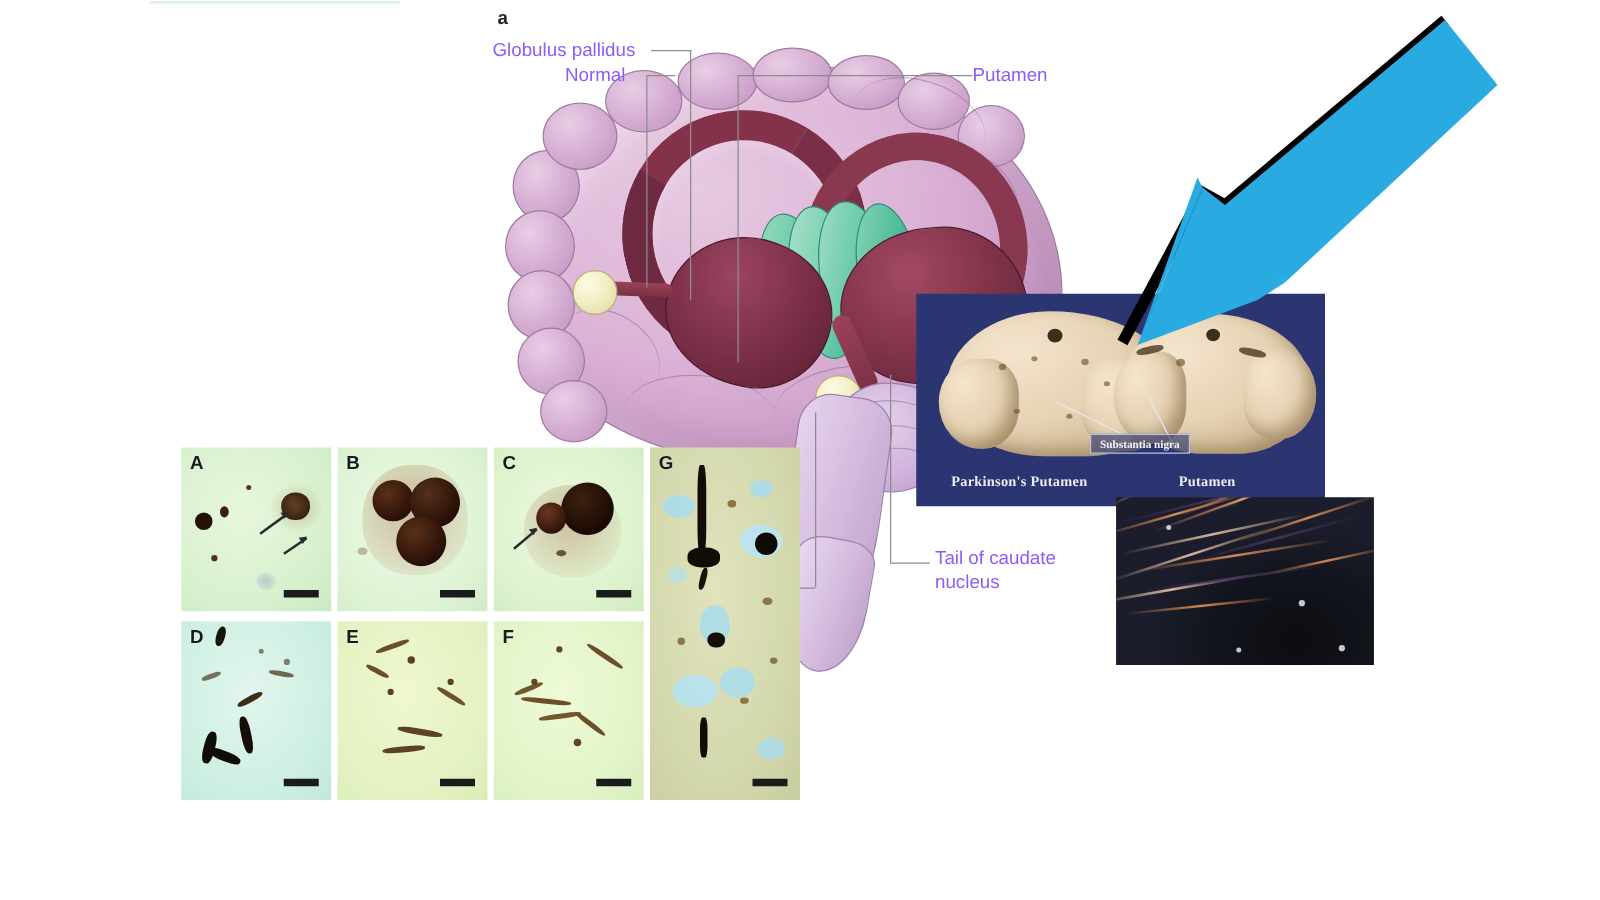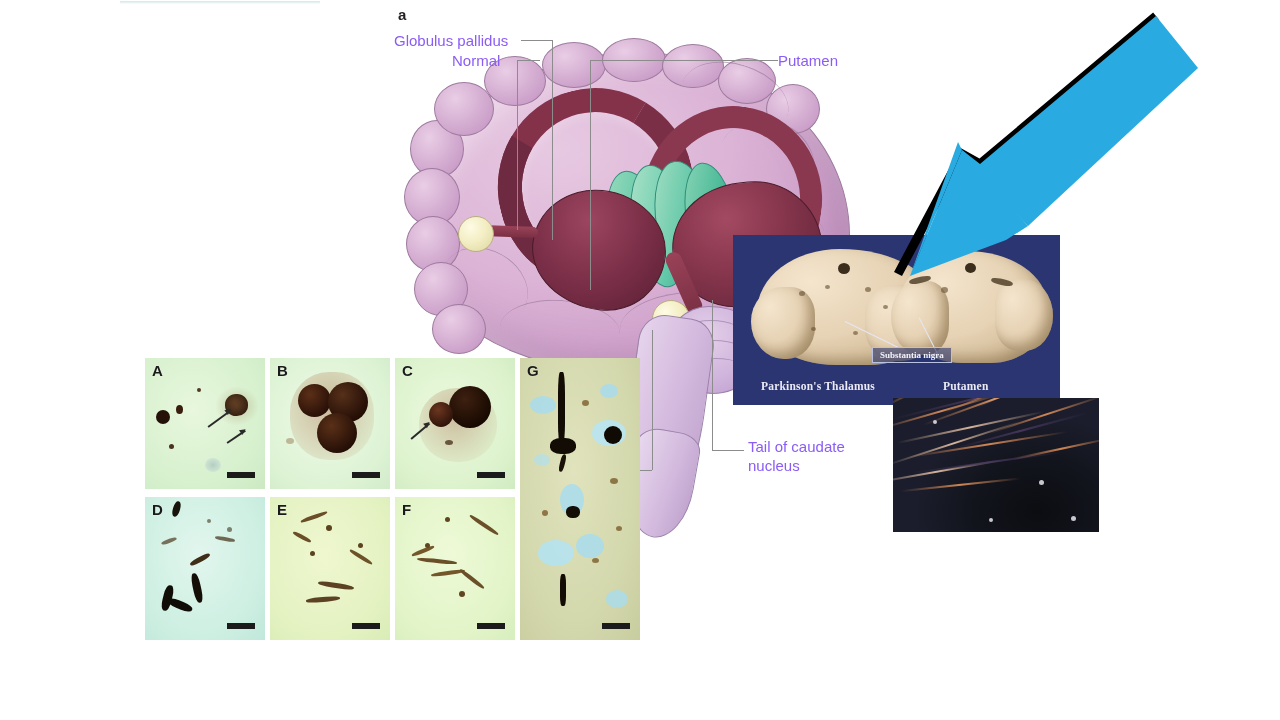--- a/index.html
+++ b/index.html
@@ -584,21 +584,21 @@
 
     <div class="mb-speck" style="left:176px; top:42px; width:22px; height:6px; border-radius:40%; background:#52422a; opacity:.85; transform:rotate(-12deg);"></div>
     <div class="mb-speck" style="left:258px; top:44px; width:22px; height:6px; border-radius:40%; background:#52422a; opacity:.85; transform:rotate(12deg);"></div>
     <div class="mb-speck" style="left:208px; top:52px; width:7px; height:6px;"></div>
 
     <div class="sn-pointer" style="left:112px; top:86px; width:60px; transform:rotate(26deg);"></div>
     <div class="sn-pointer" style="left:186px; top:82px; width:44px; transform:rotate(63deg);"></div>
 
     <div class="sn-box" style="left:139px; top:112px;">Substantia nigra</div>
 
-    <div class="spec-label" style="left:28px; top:145px;">Parkinson's Thalamus</div>
+    <div class="spec-label" style="left:28px; top:145px;">Parkinson's Putamen</div>
     <div class="spec-label" style="left:210px; top:145px;">Putamen</div>
   </div>
 
   <div class="em-photo">
     <div class="fil" style="left:-14px; top:30px;  width:130px; transform:rotate(-16deg);"></div>
     <div class="fil pale" style="left:4px;   top:44px;  width:150px; transform:rotate(-12deg);"></div>
     <div class="fil" style="left:16px;  top:58px;  width:160px; transform:rotate(-9deg);"></div>
     <div class="fil pale" style="left:-6px;  top:66px;  width:140px; transform:rotate(-18deg);"></div>
     <div class="fil" style="left:30px;  top:26px;  width:150px; transform:rotate(-20deg);"></div>
     <div class="fil dark" style="left:0px;   top:20px;  width:170px; transform:rotate(-14deg);"></div>

